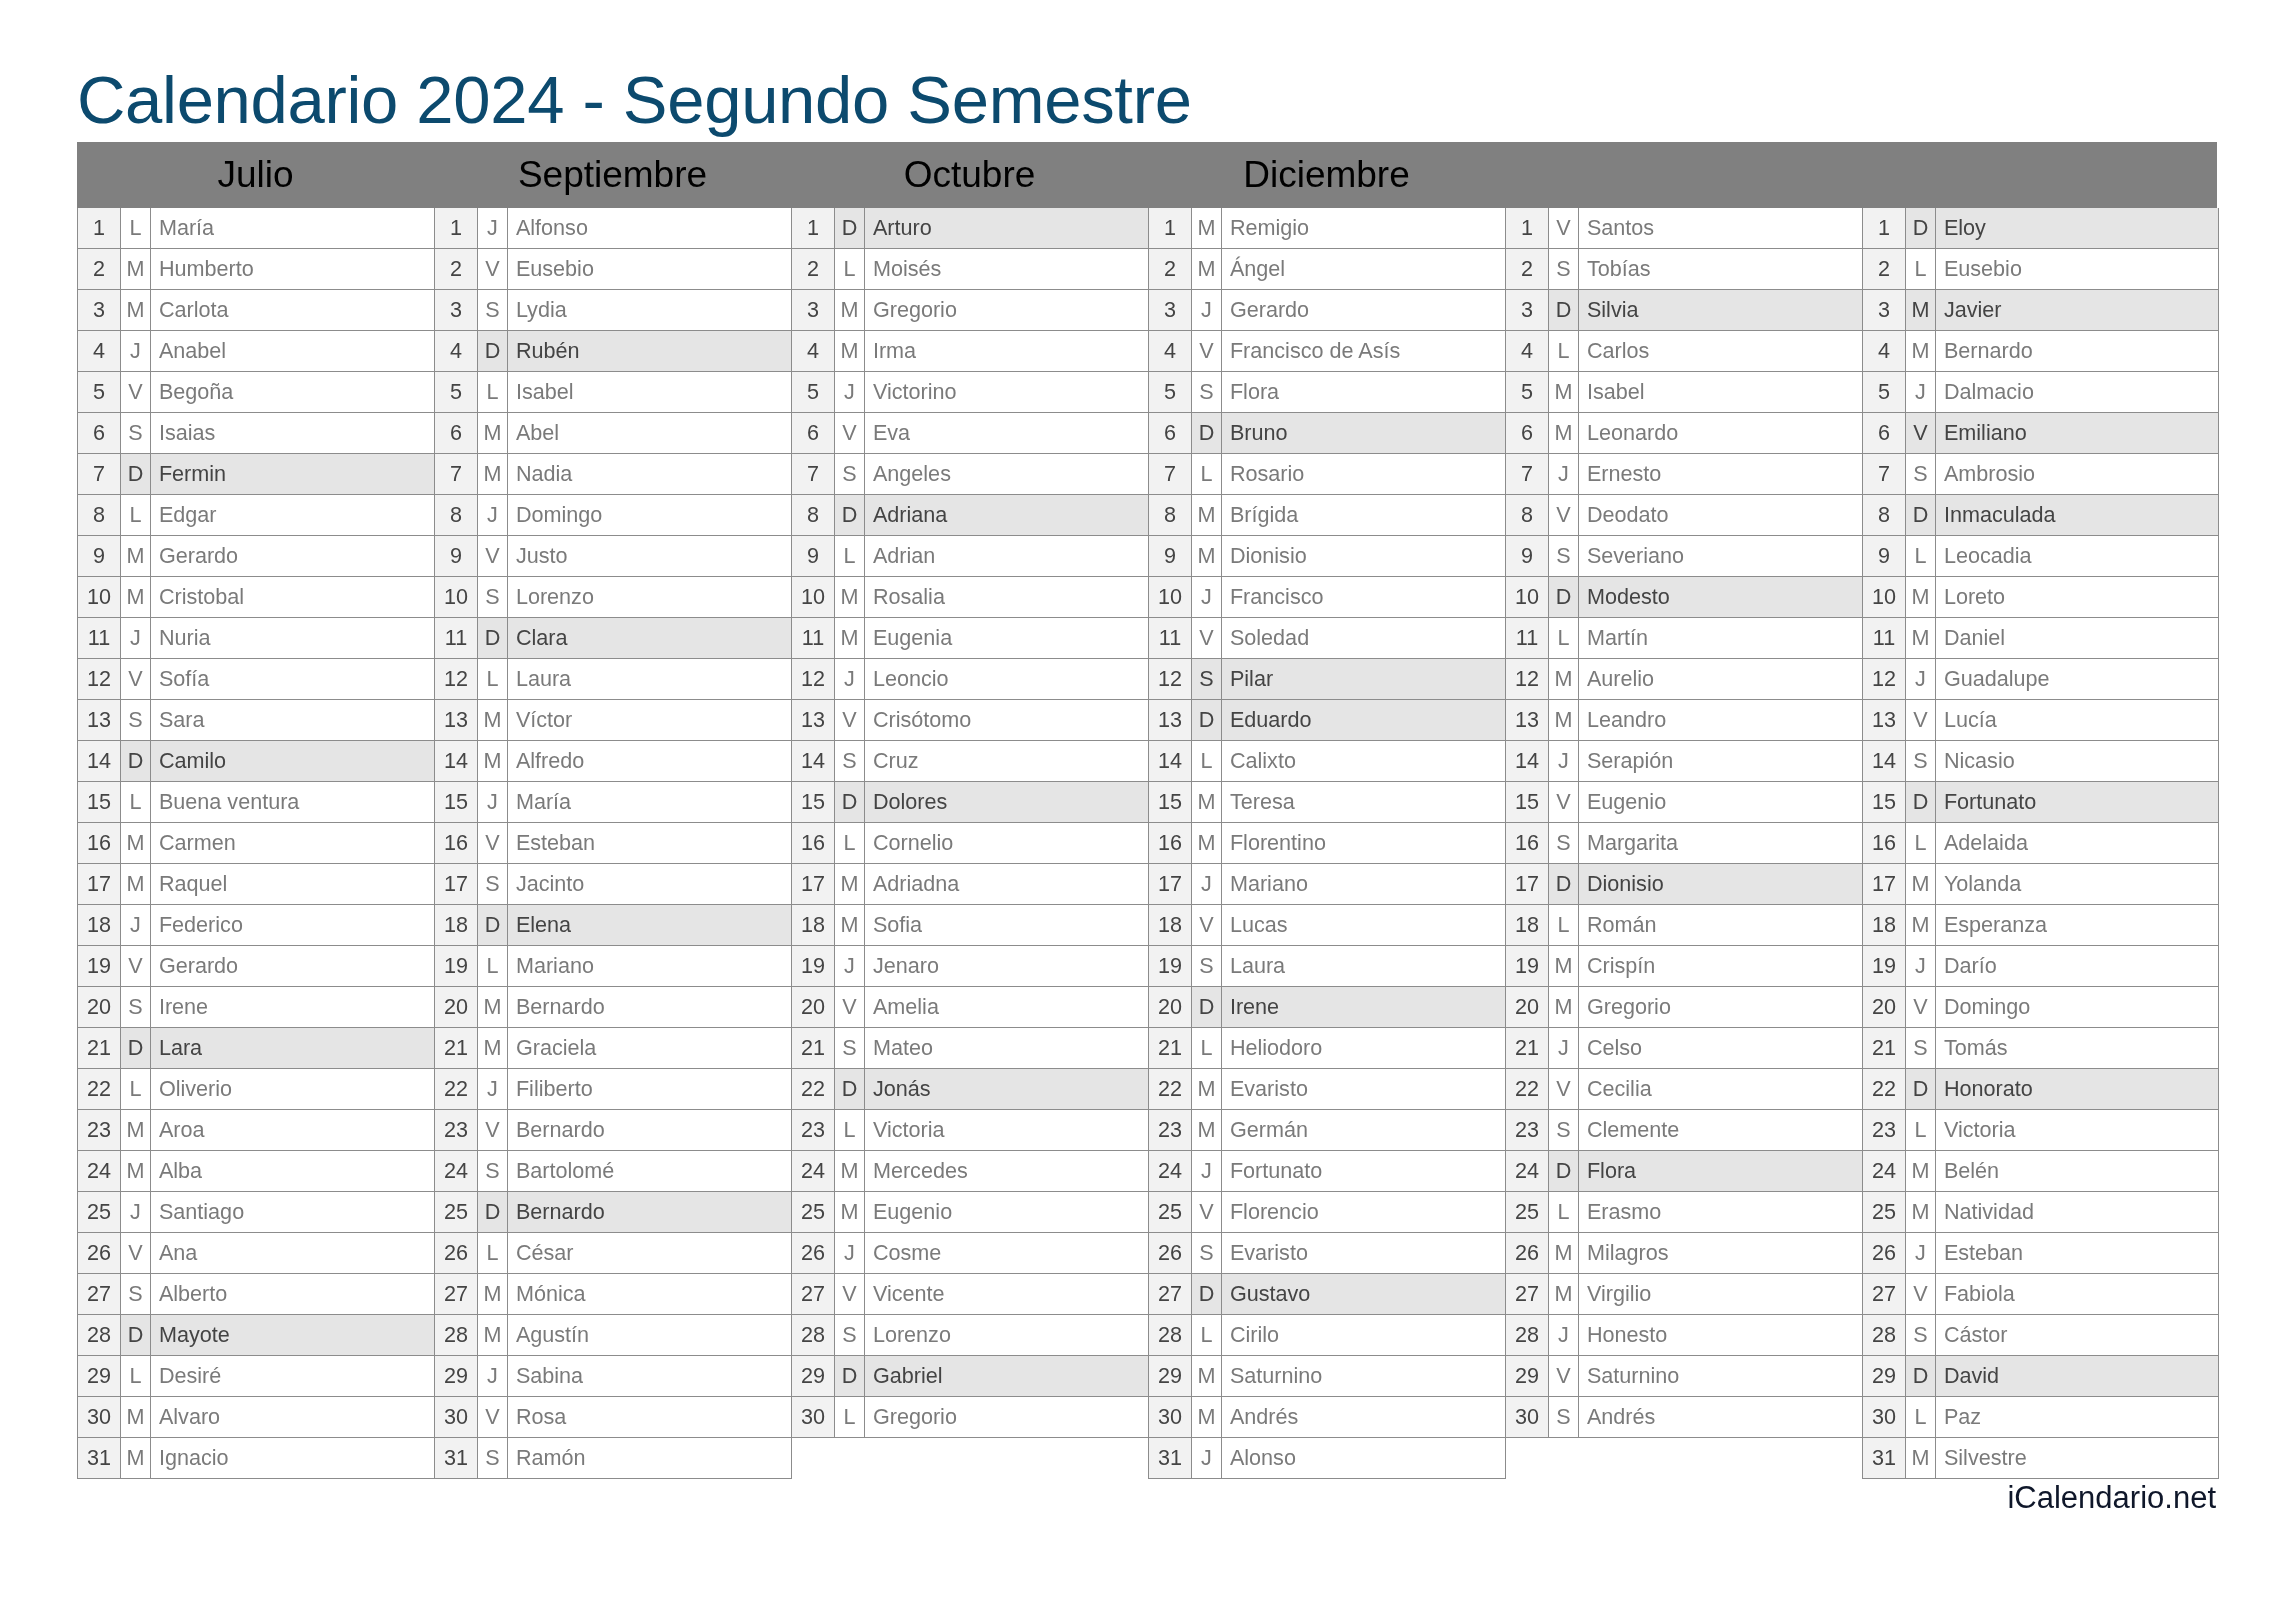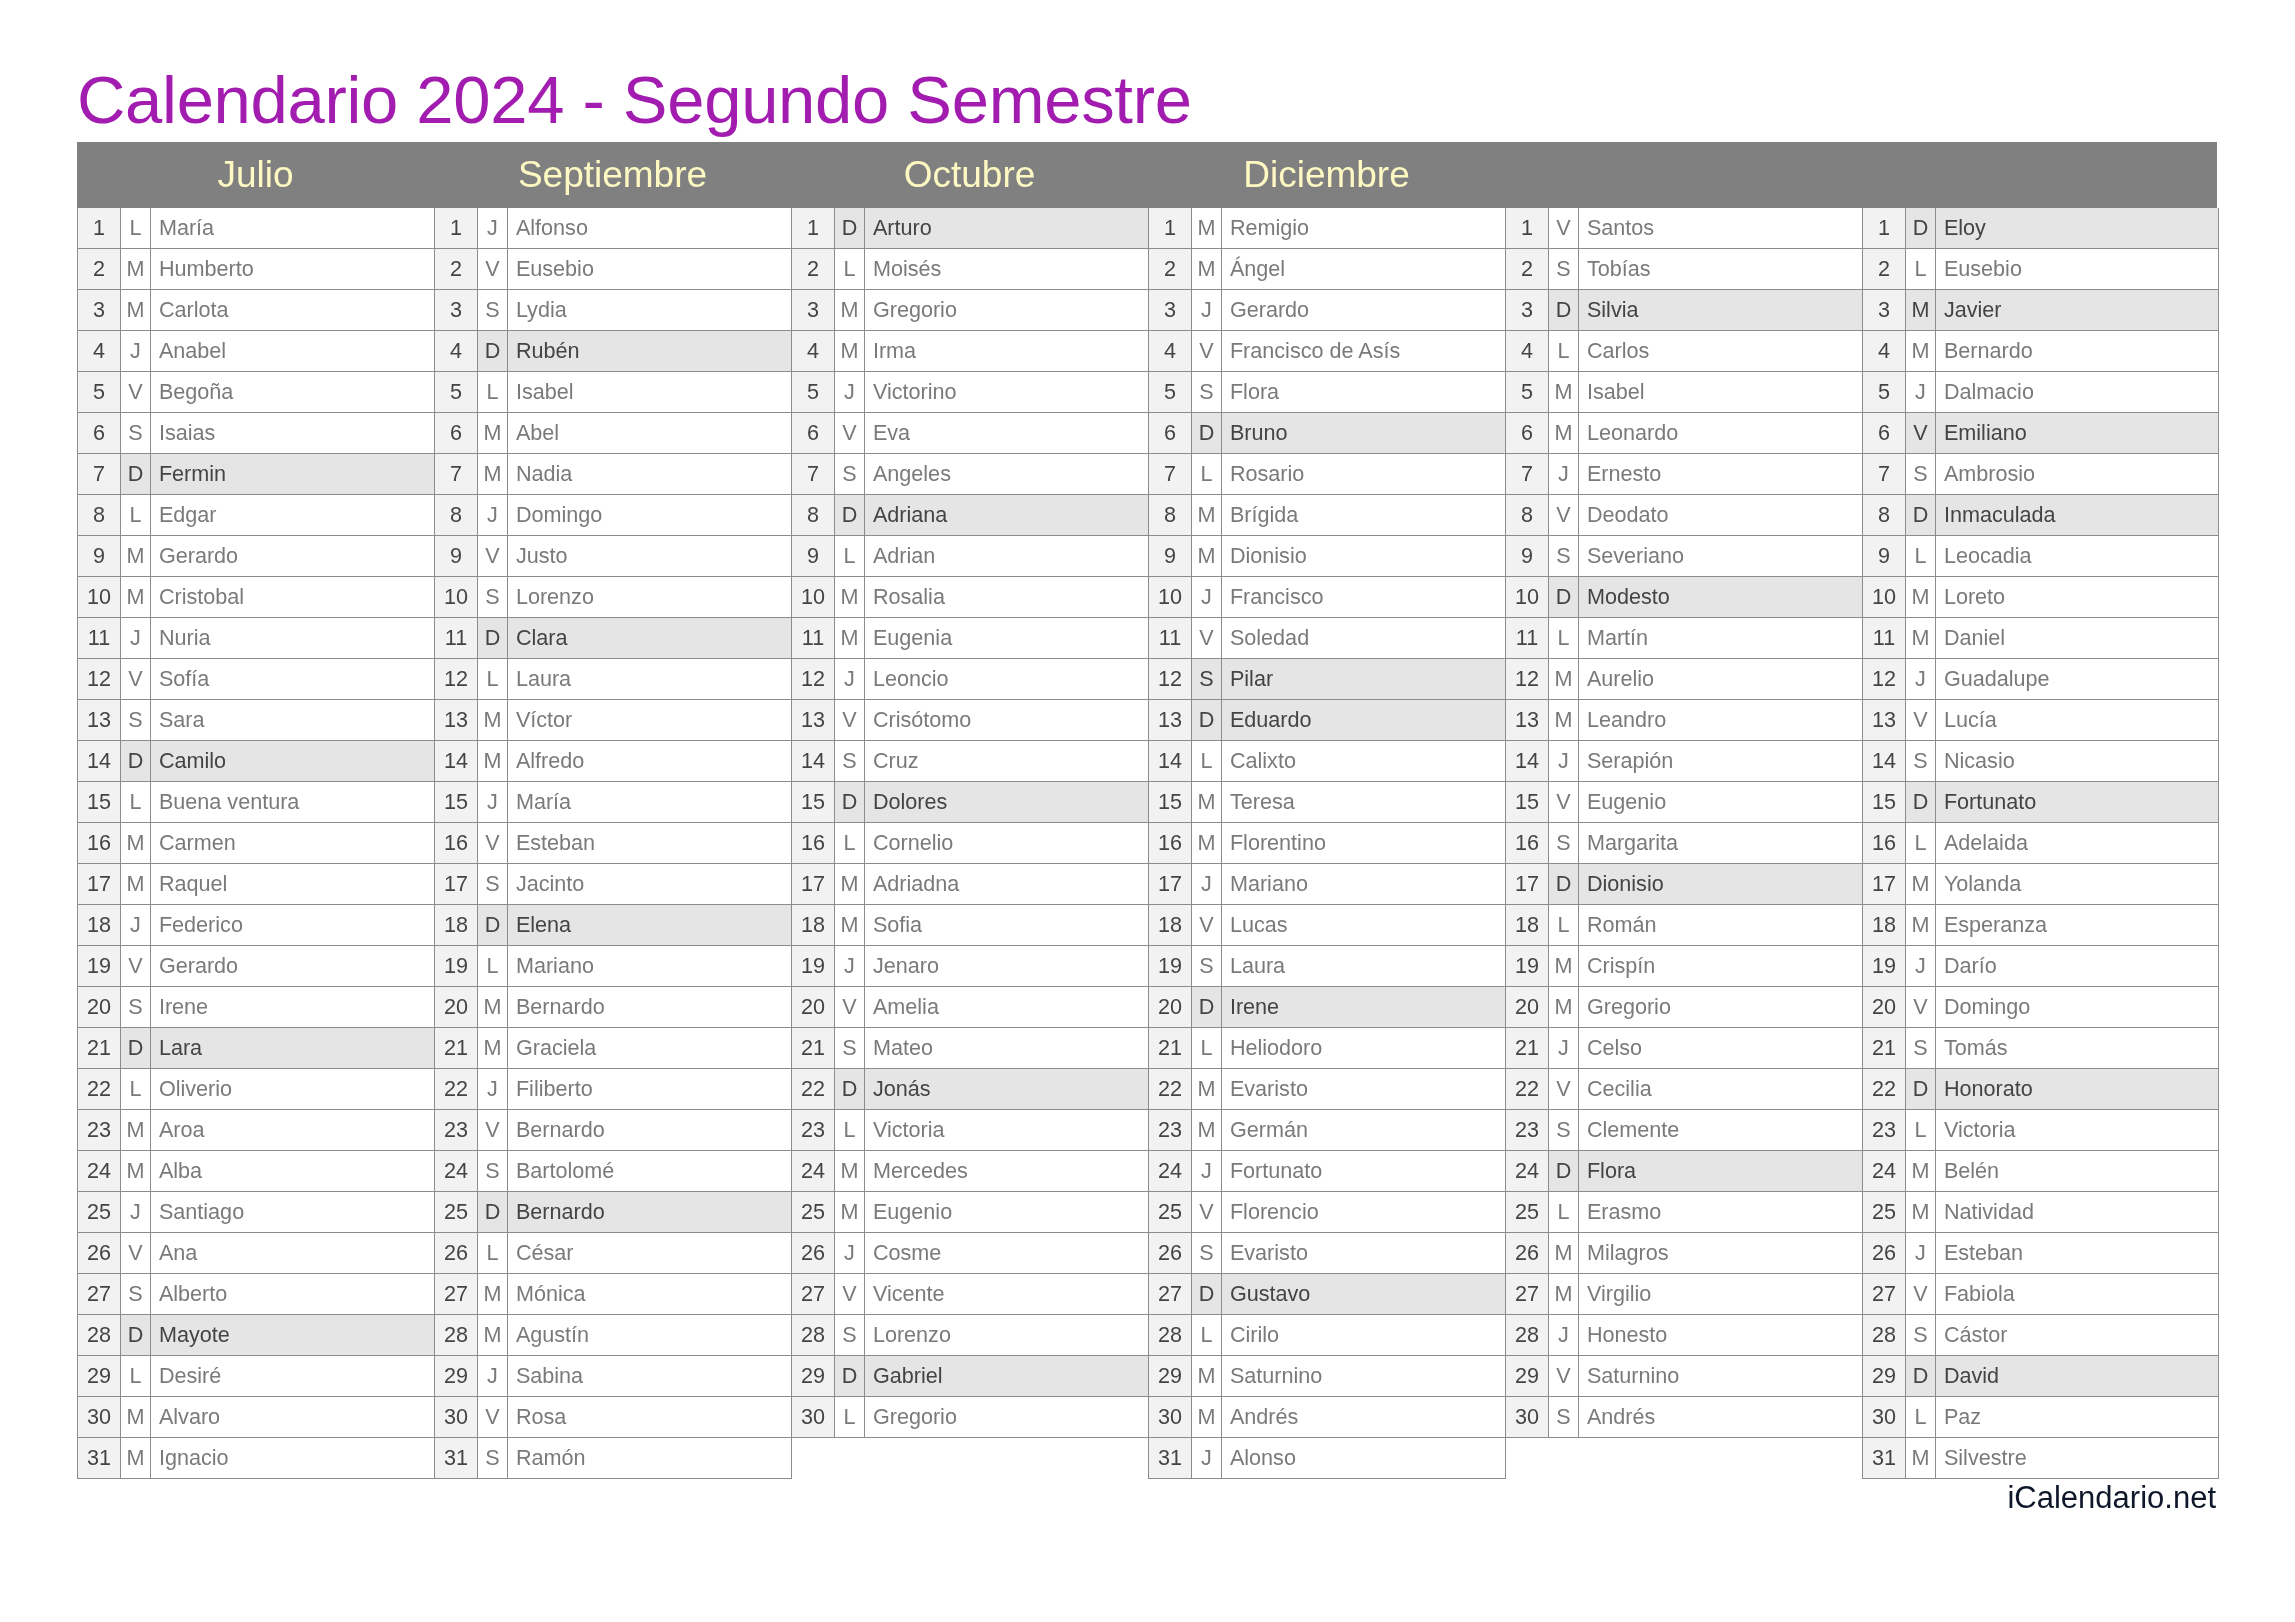--- a/index.html
+++ b/index.html
@@ -1,23 +1,23 @@
 <!DOCTYPE html>
 <html style="font-size:10.5px"><head>
 <meta charset="utf-8">
 <style>
   html, body { margin: 0; padding: 0; background: #ffffff; }
   body { width: 2295px; height: 1622px; position: relative; overflow: hidden;
          font-family: "Liberation Sans", "DejaVu Sans", sans-serif; }
   .title { position: absolute; left: 77px; top: 60px; font-size: 67px; line-height: 79px;
-           color: #a21caf; white-space: nowrap; letter-spacing: -0.3px; }
+           color: #0c4a6e; white-space: nowrap; letter-spacing: -0.3px; }
   .calendar { position: absolute; left: 77px; top: 142px; width: 2140px; }
   .header-row { display: flex; height: 66px; background: #808080; }
   .month-head { flex: 0 0 357px; display: flex; align-items: center; justify-content: center;
-                color: #fef9c3; font-size: 37px; }
+                color: #000000; font-size: 37px; }
   .body-row { display: flex; }
   .month-col { flex: 0 0 357px; }
   .day-row { display: flex; height: 41px; box-sizing: border-box; border-bottom: 1.3px solid #8c8c8c; }
   .month-col { border-left: 1.3px solid #8c8c8c; box-sizing: border-box; }
   .month-col:last-child { border-right: 1.3px solid #8c8c8c; }
   .cell { display: flex; align-items: center; box-sizing: border-box; font-size: 21.6px; height: 100%; }
   .num { width: 43px; justify-content: center; background: #f2f2f2; color: #444444;
          border-right: 1.3px solid #8c8c8c; }
   .wd { width: 30px; justify-content: center; background: #ffffff; color: #7a7a7a;
         border-right: 1.3px solid #8c8c8c; }

